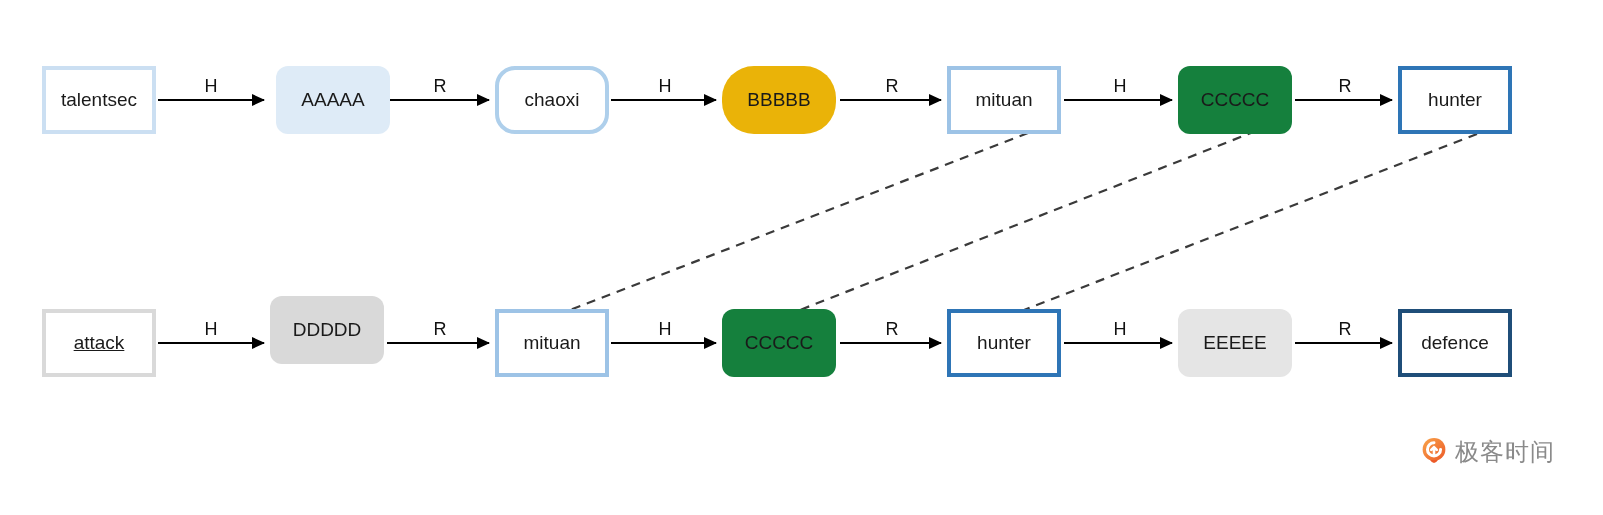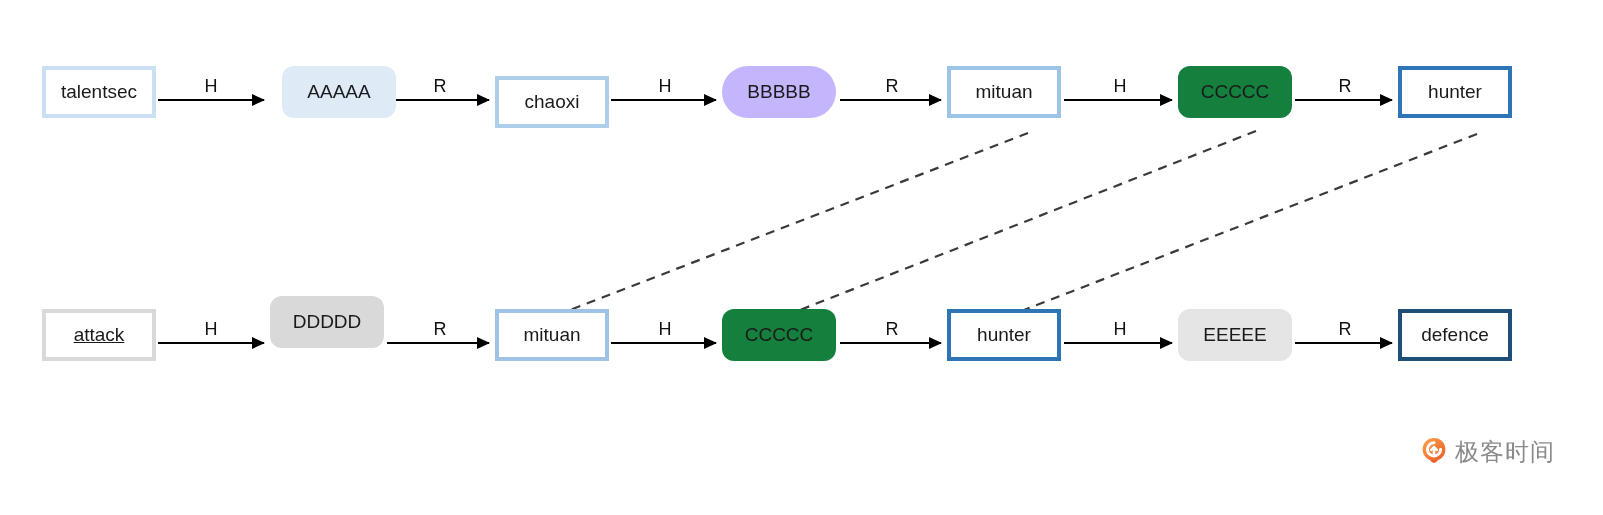--- a/index.html
+++ b/index.html
@@ -14,41 +14,41 @@
   }
   .layer {
     position: absolute;
     left: 0; top: 0;
     width: 1603px; height: 515px;
   }
   svg.layer { z-index: 1; }
   .node {
     position: absolute;
     width: 114px;
-    height: 52px;
+    height: 68px;
     display: flex;
     align-items: center;
     justify-content: center;
     font-size: 19px;
     color: #1a1a1a;
     background: #ffffff;
     z-index: 2;
   }
   .bordered { border-style: solid; border-width: 4px; }
   .filled   { border: none; border-radius: 12px; }
 
   .b-lightest { border-color: #cbdff2; }
   .b-light    { border-color: #aecfeb; }
   .b-medium   { border-color: #9dc3e6; }
   .b-dark     { border-color: #2e75b6; }
   .b-navy     { border-color: #1f4e79; }
   .b-gray     { border-color: #d9d9d9; text-decoration: underline; }
 
   .f-lightest { background: #deebf7; }
-  .f-light    { background: #c4b5fd; border-radius: 32px; }
+  .f-light    { background: #eab308; border-radius: 32px; }
   .f-medium   { background: #15803d; }
   .f-dark     { background: #e5e5e5; }
   .f-gray     { background: #d9d9d9; }
 
   .edge-label {
     position: absolute;
     width: 40px;
     text-align: center;
     font-size: 18px;
     color: #111;
@@ -102,22 +102,22 @@
     </g>
 
     <g stroke="#3a3a3a" stroke-width="2.2" stroke-dasharray="9 7" fill="none">
       <line x1="1028" y1="133" x2="570" y2="310"></line>
       <line x1="1256" y1="131" x2="800" y2="310"></line>
       <line x1="1477" y1="134" x2="1024" y2="310"></line>
     </g>
   </svg>
 
   <div class="node bordered b-lightest" style="left:42px;  top:66px;">talentsec</div>
-  <div class="node filled f-lightest" style="left:282px; top:66px;">AAAAA</div>
-  <div class="node bordered b-light" style="left:495px; top:76px;">chaoxi</div>
+  <div class="node filled f-lightest" style="left:276px; top:66px;">AAAAA</div>
+  <div class="node bordered b-light" style="left:495px; top:66px;border-radius:20px;">chaoxi</div>
   <div class="node filled f-light" style="left:722px; top:66px;">BBBBB</div>
   <div class="node bordered b-medium" style="left:947px; top:66px;">mituan</div>
   <div class="node filled f-medium" style="left:1178px;top:66px;">CCCCC</div>
   <div class="node bordered b-dark" style="left:1398px;top:66px;">hunter</div>
 
   <span class="edge-label" style="left:211px; top:76px;">H</span>
   <span class="edge-label" style="left:440px; top:76px;">R</span>
   <span class="edge-label" style="left:665px; top:76px;">H</span>
   <span class="edge-label" style="left:892px; top:76px;">R</span>
   <span class="edge-label" style="left:1120px;top:76px;">H</span>

